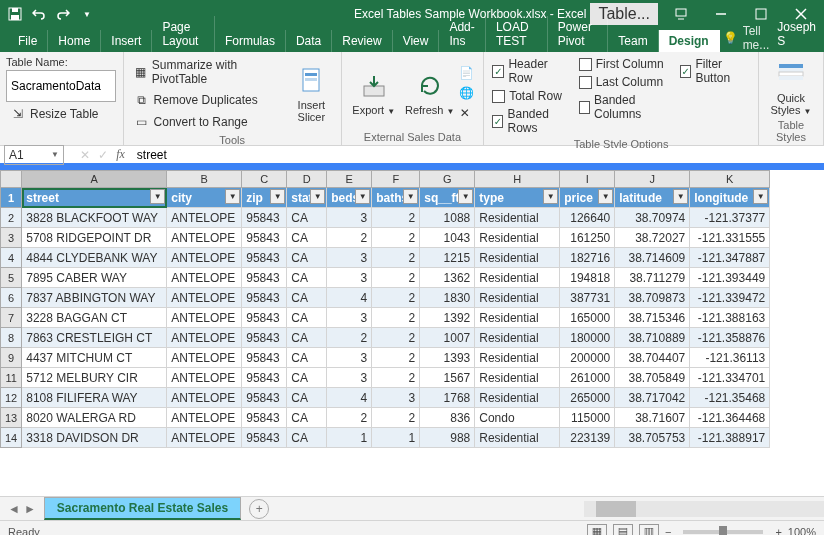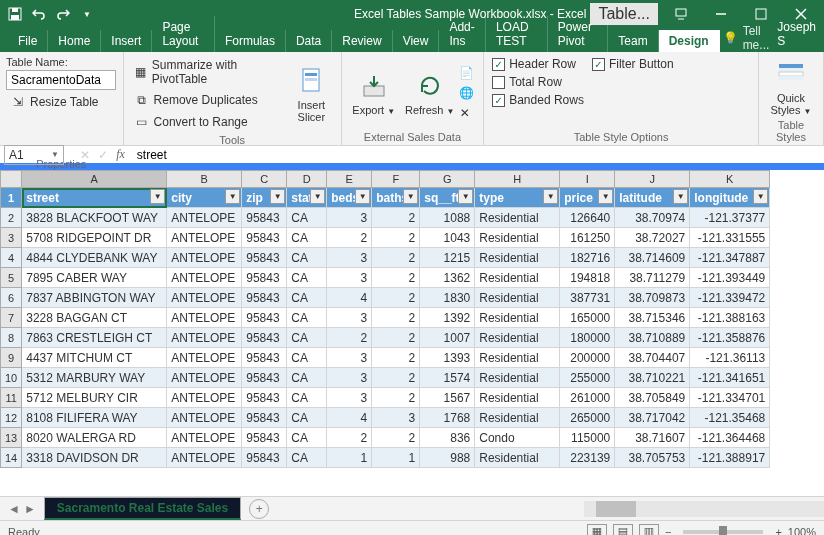--- a/index.html
+++ b/index.html
@@ -20,21 +20,21 @@
 .ribbon-tabs .tell { margin-left: 4px; display: flex; align-items: center; gap: 4px; opacity: 0.85; }
 .ribbon-tabs .user { margin-left: auto; padding: 4px 8px; margin-top: 24px; }
 
 .ribbon { height: 94px; background: #f3f3f3; border-bottom: 1px solid #d4d4d4; display: flex; }
 .ribbon-group { border-right: 1px solid #d4d4d4; padding: 4px 6px 2px; display: flex; flex-direction: column; }
 .ribbon-group .gbody { flex: 1; display: flex; gap: 4px; }
 .ribbon-group .glabel { text-align: center; font-size: 11px; color: #666; padding-top: 2px; }
 .rbtn { display: flex; align-items: center; gap: 4px; padding: 2px 4px; cursor: pointer; font-size: 12px; }
 .rbtn .icon { width: 16px; height: 16px; display: inline-flex; align-items: center; justify-content: center; }
 .vcol { display: flex; flex-direction: column; gap: 2px; }
-.input-tn { width: 110px; height: 20px; border: 1px solid #ababab; background: #fff; padding: 0 4px; font-size: 12px; }
+.input-tn { width: 110px; height: 32px; border: 1px solid #ababab; background: #fff; padding: 0 4px; font-size: 12px; }
 .big-btn { display: flex; flex-direction: column; align-items: center; justify-content: center; width: 52px; cursor: pointer; gap: 2px; font-size: 11px; text-align: center; }
 .big-btn .bicon { width: 32px; height: 32px; display: flex; align-items: center; justify-content: center; }
 .chk { display: flex; align-items: center; gap: 4px; padding: 1px 2px; font-size: 12px; }
 .chk .box { width: 13px; height: 13px; border: 1px solid #555; background: #fff; display: inline-flex; align-items: center; justify-content: center; font-size: 10px; color: #217346; }
 
 .formula-bar { height: 24px; border-bottom: 7px solid #3b82f6; display: flex; align-items: center; background: #fff; }
 .name-box { width: 60px; height: 20px; border: 1px solid #ababab; margin: 0 16px 0 4px; padding: 0 4px; font-size: 12px; display: flex; align-items: center; justify-content: space-between; }
 .fx-box { display: flex; align-items: center; gap: 8px; flex: 1; }
 .fx-sym { font-style: italic; font-family: serif; color: #666; }
 .fx-input { flex: 1; border: none; outline: none; padding: 0 4px; font-size: 12px; }
@@ -46,21 +46,21 @@
 .row-head { background: #e6e6e6; border: 1px solid #ababab; text-align: center; width: 20px; font-size: 11px; }
 td { border: 1px solid #d4d4d4; padding: 2px 4px; white-space: nowrap; overflow: hidden; height: 20px; }
 td.num { text-align: right; }
 .trow.banded td { background: #e8f0f7; }
 .thead-row td { background: #5b9bd5; color: #fff; font-weight: 600; position: relative; }
 .thead-row td.sel { outline: 2px solid #217346; outline-offset: -2px; }
 .filter { position: absolute; right: 1px; top: 1px; width: 15px; height: 15px; background: #f0f0f0; border: 1px solid #999; display: flex; align-items: center; justify-content: center; font-size: 8px; color: #333; }
 
 .sheet-tabs { height: 24px; border-top: 1px solid #d4d4d4; display: flex; align-items: center; background: #f3f3f3; font-size: 12px; }
 .sheet-tabs .nav { display: flex; gap: 4px; padding: 0 8px; color: #777; }
-.sheet-tabs .stab { padding: 3px 12px; background: #0f172a; border: 1px solid #ababab; border-bottom: 2px solid #217346; color: #217346; font-weight: 600; cursor: pointer; }
+.sheet-tabs .stab { padding: 3px 12px; background: #7dd3fc; border: 1px solid #ababab; border-bottom: 2px solid #217346; color: #217346; font-weight: 600; cursor: pointer; }
 .sheet-tabs .add { width: 20px; height: 20px; border: 1px solid #ababab; border-radius: 10px; display: flex; align-items: center; justify-content: center; margin-left: 8px; cursor: pointer; color: #777; }
 .sheet-tabs .scroll { margin-left: auto; width: 240px; height: 16px; background: #e6e6e6; position: relative; }
 .sheet-tabs .scroll .thumb { position: absolute; left: 12px; top: 0; width: 40px; height: 16px; background: #c0c0c0; }
 
 .statusbar { height: 22px; background: #f3f3f3; border-top: 1px solid #d4d4d4; display: flex; align-items: center; padding: 0 8px; font-size: 11px; color: #555; }
 .statusbar .views { margin-left: auto; display: flex; gap: 6px; align-items: center; }
 .statusbar .vbtn { width: 20px; height: 16px; border: 1px solid #999; display: flex; align-items: center; justify-content: center; cursor: pointer; }
 .statusbar .zoom { width: 80px; height: 4px; background: #ccc; margin: 0 6px; position: relative; }
 .statusbar .zoom .h { position: absolute; left: 36px; top: -4px; width: 8px; height: 12px; background: #888; }
 </style>
@@ -204,20 +204,34 @@
             <span class="box">✓</span>
             <span>Header Row</span>
           </label>
         <label class="chk">
             <span class="box"></span>
             <span>Total Row</span>
           </label>
         <label class="chk">
             <span class="box">✓</span>
             <span>Banded Rows</span>
+          </label>
+      </div>
+      <div class="vcol">
+        <label class="chk">
+            <span class="box"></span>
+            <span>First Column</span>
+          </label>
+        <label class="chk">
+            <span class="box"></span>
+            <span>Last Column</span>
+          </label>
+        <label class="chk">
+            <span class="box"></span>
+            <span>Banded Columns</span>
           </label>
       </div>
       <div class="vcol">
         <label class="chk">
             <span class="box">✓</span>
             <span>Filter Button</span>
           </label>
       </div>
     </div>
     <div class="glabel">Table Style Options</div>
@@ -403,34 +417,20 @@
           <td>95843</td>
           <td>CA</td>
           <td class="num">3</td>
           <td class="num">2</td>
           <td class="num">1393</td>
           <td>Residential</td>
           <td class="num">200000</td>
           <td class="num">38.704407</td>
           <td class="num">-121.36113</td>
         </tr>
-        <tr class="trow banded">
-          <td class="row-head">10</td>
-          <td>5312 MARBURY WAY</td>
-          <td>ANTELOPE</td>
-          <td>95843</td>
-          <td>CA</td>
-          <td class="num">3</td>
-          <td class="num">2</td>
-          <td class="num">1574</td>
-          <td>Residential</td>
-          <td class="num">255000</td>
-          <td class="num">38.710221</td>
-          <td class="num">-121.341651</td>
-        </tr>
         <tr class="trow">
           <td class="row-head">11</td>
           <td>5712 MELBURY CIR</td>
           <td>ANTELOPE</td>
           <td>95843</td>
           <td>CA</td>
           <td class="num">3</td>
           <td class="num">2</td>
           <td class="num">1567</td>
           <td>Residential</td>

